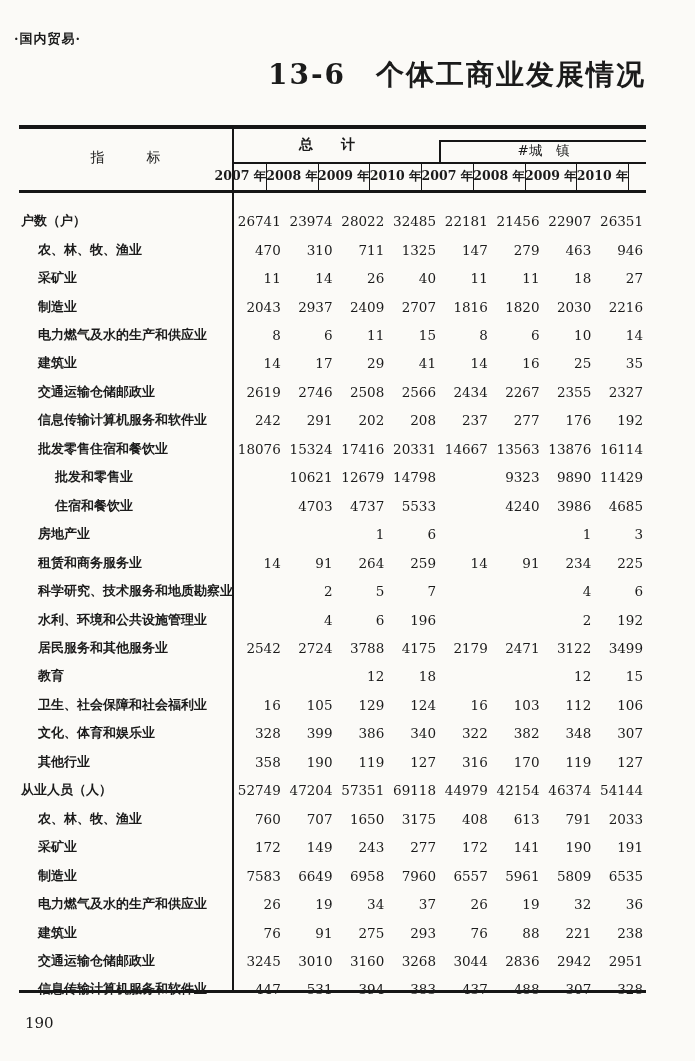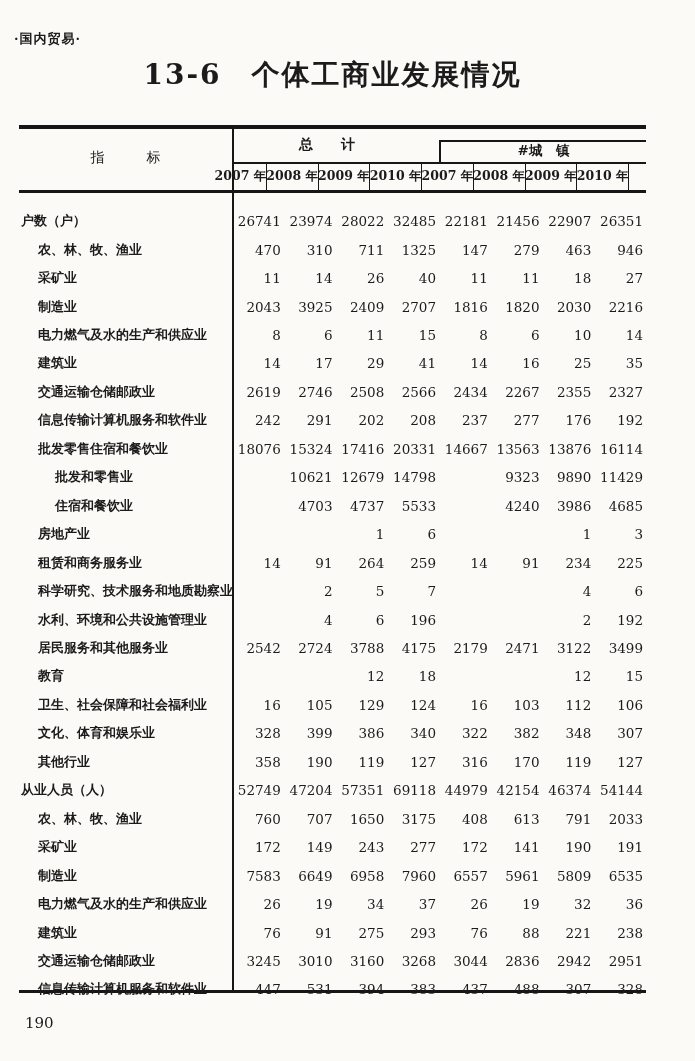--- a/index.html
+++ b/index.html
@@ -18,21 +18,21 @@
     top: 30px;
     font-size: 13px;
     font-weight: bold;
     letter-spacing: 1px;
   }
   .title {
     position: absolute;
     left: 19px;
     top: 56px;
     width: 627px;
-    text-align: center;
+    text-align: right;
     font-size: 28px;
     font-weight: bold;
     letter-spacing: 2px;
     white-space: nowrap;
   }
   .table {
     position: absolute;
     left: 19px;
     top: 125px;
     width: 627px;
@@ -59,21 +59,21 @@
     left: 215px; top: 6px;
     width: 186px; height: 28px;
     display: flex; align-items: center; justify-content: center;
     font-size: 14px; font-weight: bold;
   }
   .group-urban {
     position: absolute;
     left: 422px; top: 16px;
     width: 205px; height: 19px;
     display: flex; align-items: center; justify-content: center;
-    font-size: 13.5px; font-weight: bold;
+    font-size: 13.5px; font-weight: normal;
   }
   .year-row {
     position: absolute;
     left: 196px; top: 38.5px;
     width: 474px; height: 26.5px;
     display: flex;
   }
   .year-cell {
     box-sizing: border-box;
     width: 51.75px;
@@ -183,21 +183,21 @@
     <div class="cell">40</div>
     <div class="cell">11</div>
     <div class="cell">11</div>
     <div class="cell">18</div>
     <div class="cell">27</div>
   </div>
 
   <div class="row">
     <div class="row-label" style="padding-left: 19px;">制造业</div>
     <div class="cell">2043</div>
-    <div class="cell">3925</div>
+    <div class="cell">2937</div>
     <div class="cell">2409</div>
     <div class="cell">2707</div>
     <div class="cell">1816</div>
     <div class="cell">1820</div>
     <div class="cell">2030</div>
     <div class="cell">2216</div>
   </div>
 
   <div class="row">
     <div class="row-label" style="padding-left: 19px;">电力燃气及水的生产和供应业</div>

